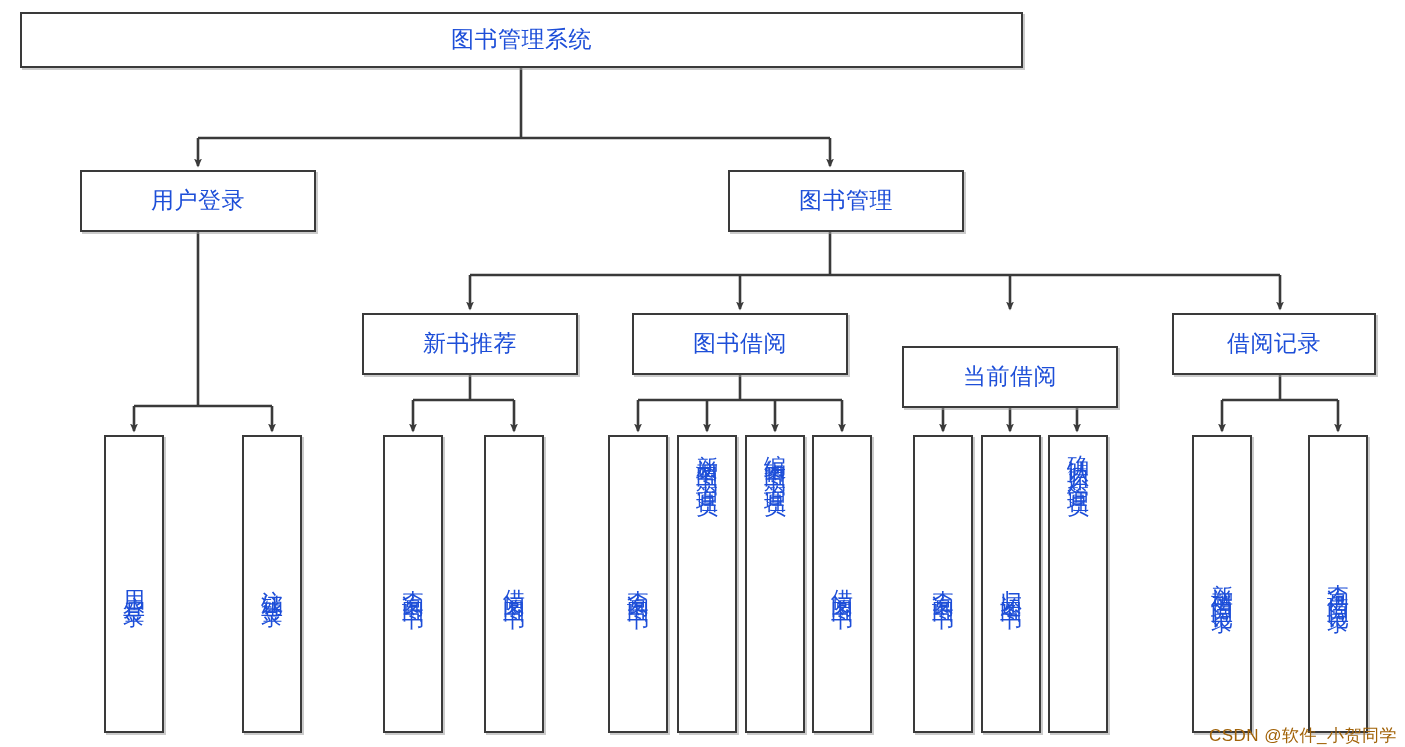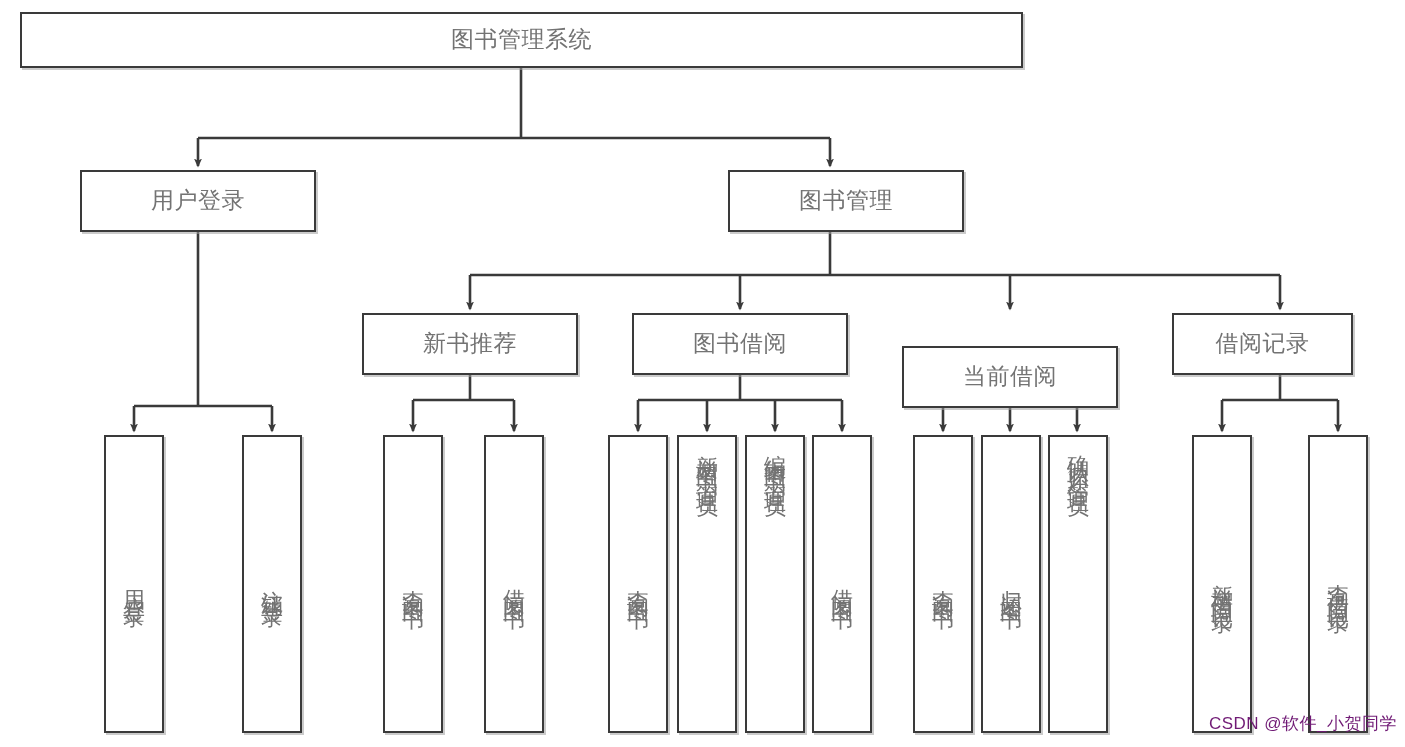--- a/index.html
+++ b/index.html
@@ -21,21 +21,21 @@
     position: absolute;
     box-sizing: border-box;
     border: 2.5px solid #3a3a3a;
     background: #ffffff;
     display: flex;
     align-items: center;
     justify-content: center;
     box-shadow: 2px 2px 0 rgba(160,160,160,0.55);
   }
   .node .label {
-    color: #737373;
+    color: #1d4ed8;
     line-height: 1.12;
     text-align: left;
     white-space: nowrap;
   }
   
   .node.h .label {
     font-size: 23px;
     letter-spacing: 0.5px;
   }
   .node.root .label {
@@ -63,23 +63,23 @@
     position: absolute;
     left: 0;
     top: 0;
     width: 1405px;
     height: 747px;
     pointer-events: none;
   }
   .watermark {
     position: absolute;
     right: 8px;
-    bottom: 12px;
+    bottom: 0;
     font-size: 17px;
-    color: #701a75;
+    color: #a16207;
     letter-spacing: 0.5px;
     white-space: nowrap;
   }
 </style>
 </head>
 <body>
 
 <div id="canvas">
 
   <svg class="edges" viewBox="0 0 1405 747" xmlns="http://www.w3.org/2000/svg">
@@ -147,21 +147,21 @@
 
   <div class="node h" style="left:362px; top:313px; width:216px; height:62px;">
     <span class="label">新书推荐</span>
   </div>
   <div class="node h" style="left:632px; top:313px; width:216px; height:62px;">
     <span class="label">图书借阅</span>
   </div>
   <div class="node h" style="left:902px; top:313px; width:216px; height:62px;margin-top:33px;">
     <span class="label">当前借阅</span>
   </div>
-  <div class="node h" style="left:1172px; top:313px; width:181px; height:62px;">
+  <div class="node h" style="left:1172px; top:313px; width:204px; height:62px;">
     <span class="label">借阅记录</span>
   </div>
 
   <div class="node v vcenter" style="left:104px; top:435px; width:60px; height:298px;">
     <span class="label">用户登录</span>
   </div>
   <div class="node v vcenter" style="left:242px; top:435px; width:60px; height:298px;">
     <span class="label">注销登录</span>
   </div>
 

